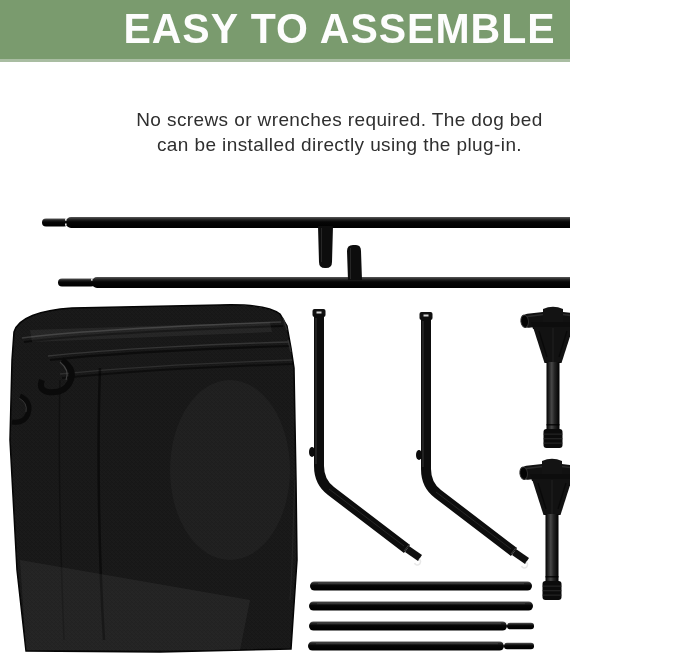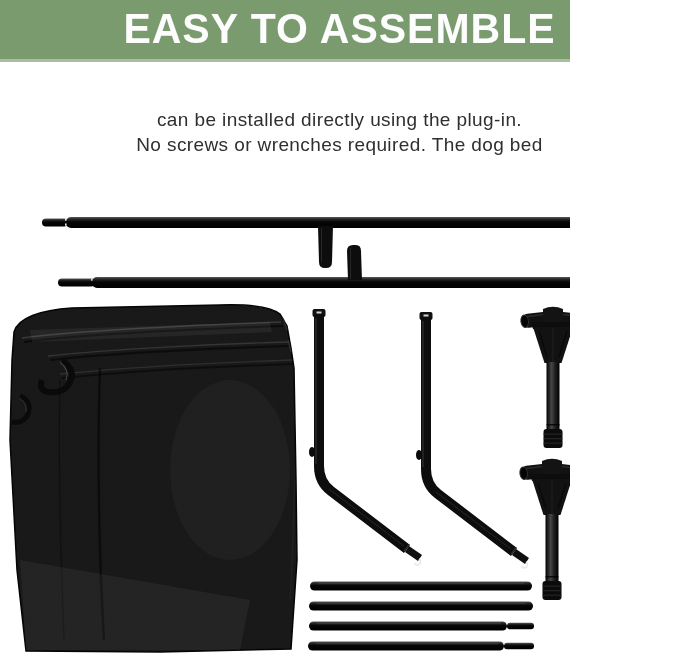--- a/index.html
+++ b/index.html
@@ -28,22 +28,22 @@
 </head>
 <body>
 
 <div id="stage">
 
   <div id="banner">
     <h1>EASY TO ASSEMBLE</h1>
   </div>
 
   <div id="caption">
+    <div>No screws or wrenches required. The dog bed</div>
     <div>can be installed directly using the plug-in.</div>
-    <div>No screws or wrenches required. The dog bed</div>
   </div>
 
   <svg id="scene" width="679" height="656" viewBox="0 0 679 656" xmlns="http://www.w3.org/2000/svg">
     <defs>
       <linearGradient id="railGrad" x1="0" y1="0" x2="0" y2="1">
         <stop offset="0" stop-color="#5a5a5a"></stop>
         <stop offset="0.2" stop-color="#262626"></stop>
         <stop offset="0.45" stop-color="#060606"></stop>
         <stop offset="1" stop-color="#000"></stop>
       </linearGradient>

